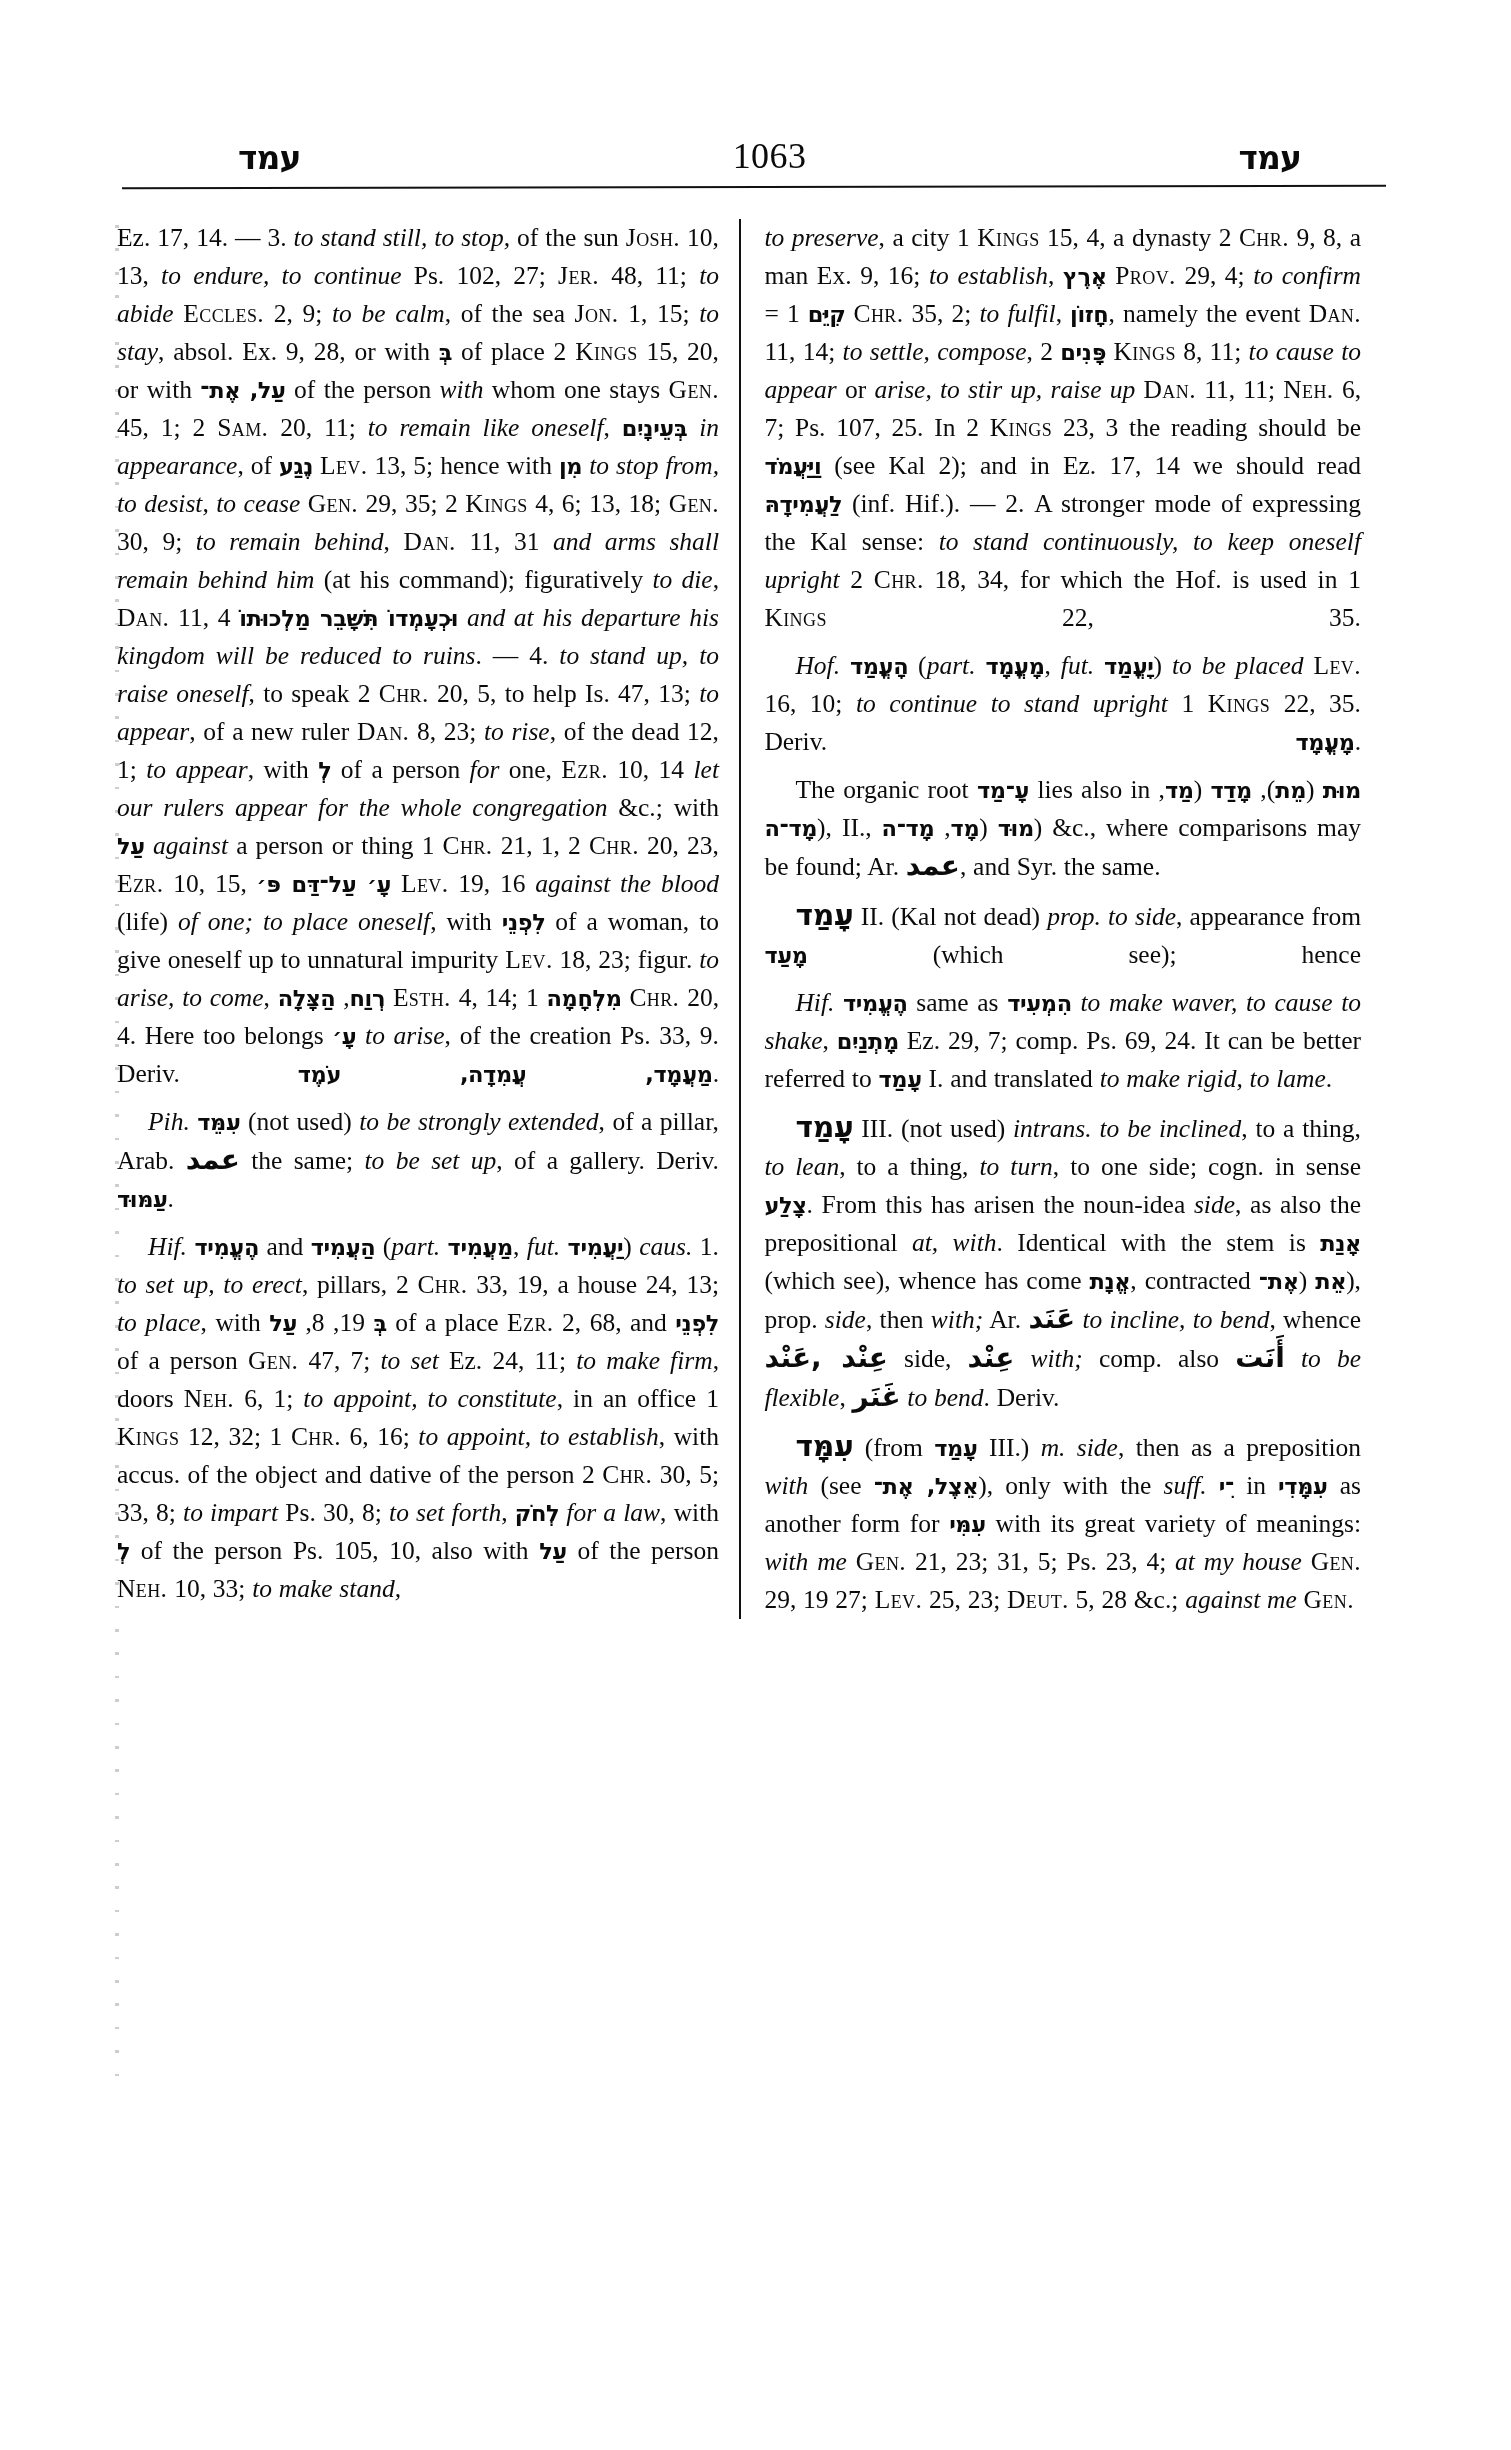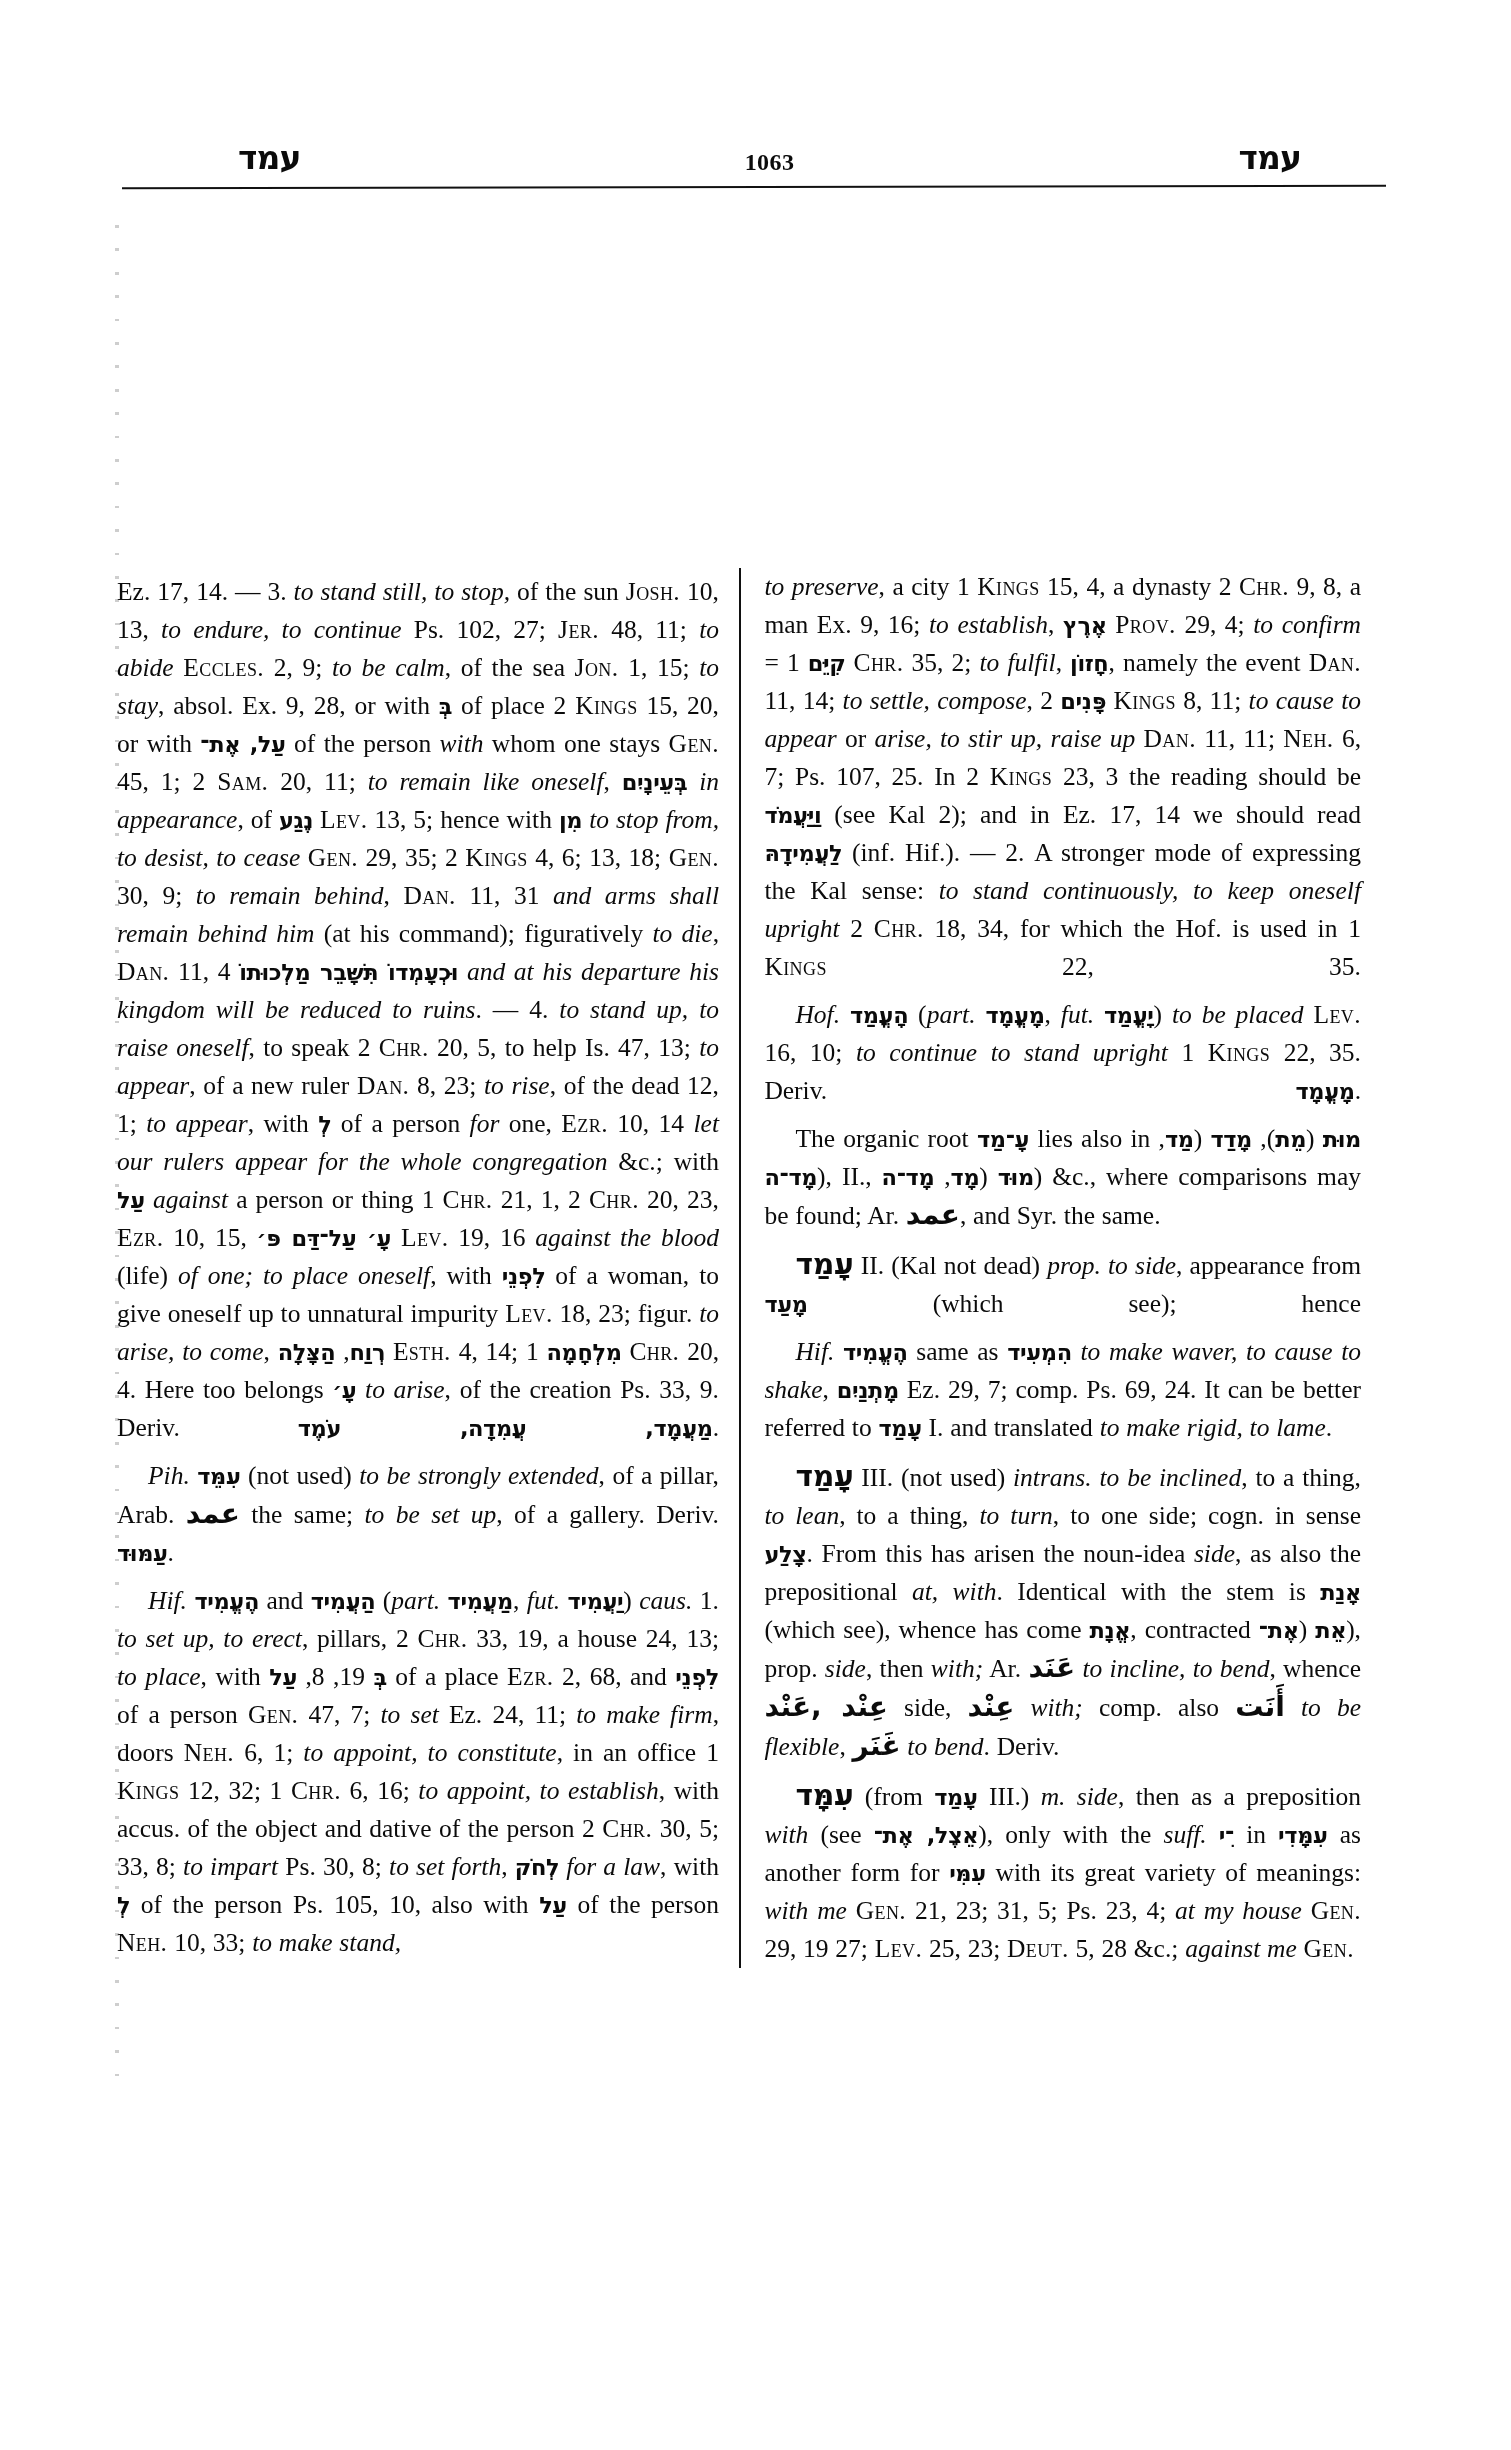--- a/index.html
+++ b/index.html
@@ -26,41 +26,41 @@
     height:50px;
     display:flex;align-items:flex-end;justify-content:space-between;
   }
   .runhead .heb{
     font-family:"DejaVu Sans","Liberation Sans",sans-serif;
     font-size:33px;font-weight:700;line-height:1;
     direction:rtl;unicode-bidi:bidi-override;
     letter-spacing:-0.9px;
   }
   .runhead .folio{
-    font-size:24px;font-weight:700;line-height:1;
+    font-size:36px;font-weight:400;line-height:1;
     letter-spacing:0.4px;
     text-align:center;
   }
   .runhead .heb.left{margin-left:85px;}
   .runhead .heb.right{margin-right:85px;}
 
   .rule{
     position:absolute;
     left:122px;width:1264px;top:186px;height:0;
     border-top:2.7px solid #111;
     transform:rotate(-0.12deg);
   }
 
   
   .cols{
     position:absolute;
-    left:117px;top:188px;
+    left:117px;top:219px;
     width:1277px;height:2159px;
     display:flex;
-    align-items:center;
+    align-items:flex-start;
   }
   .col{
     width:622px;
     box-sizing:border-box;
   }
   .col.left{padding-right:20px;}
   .col.right{padding-left:23.4px;border-left:2.7px solid #111;}
 
   .col p{
     margin:0;

